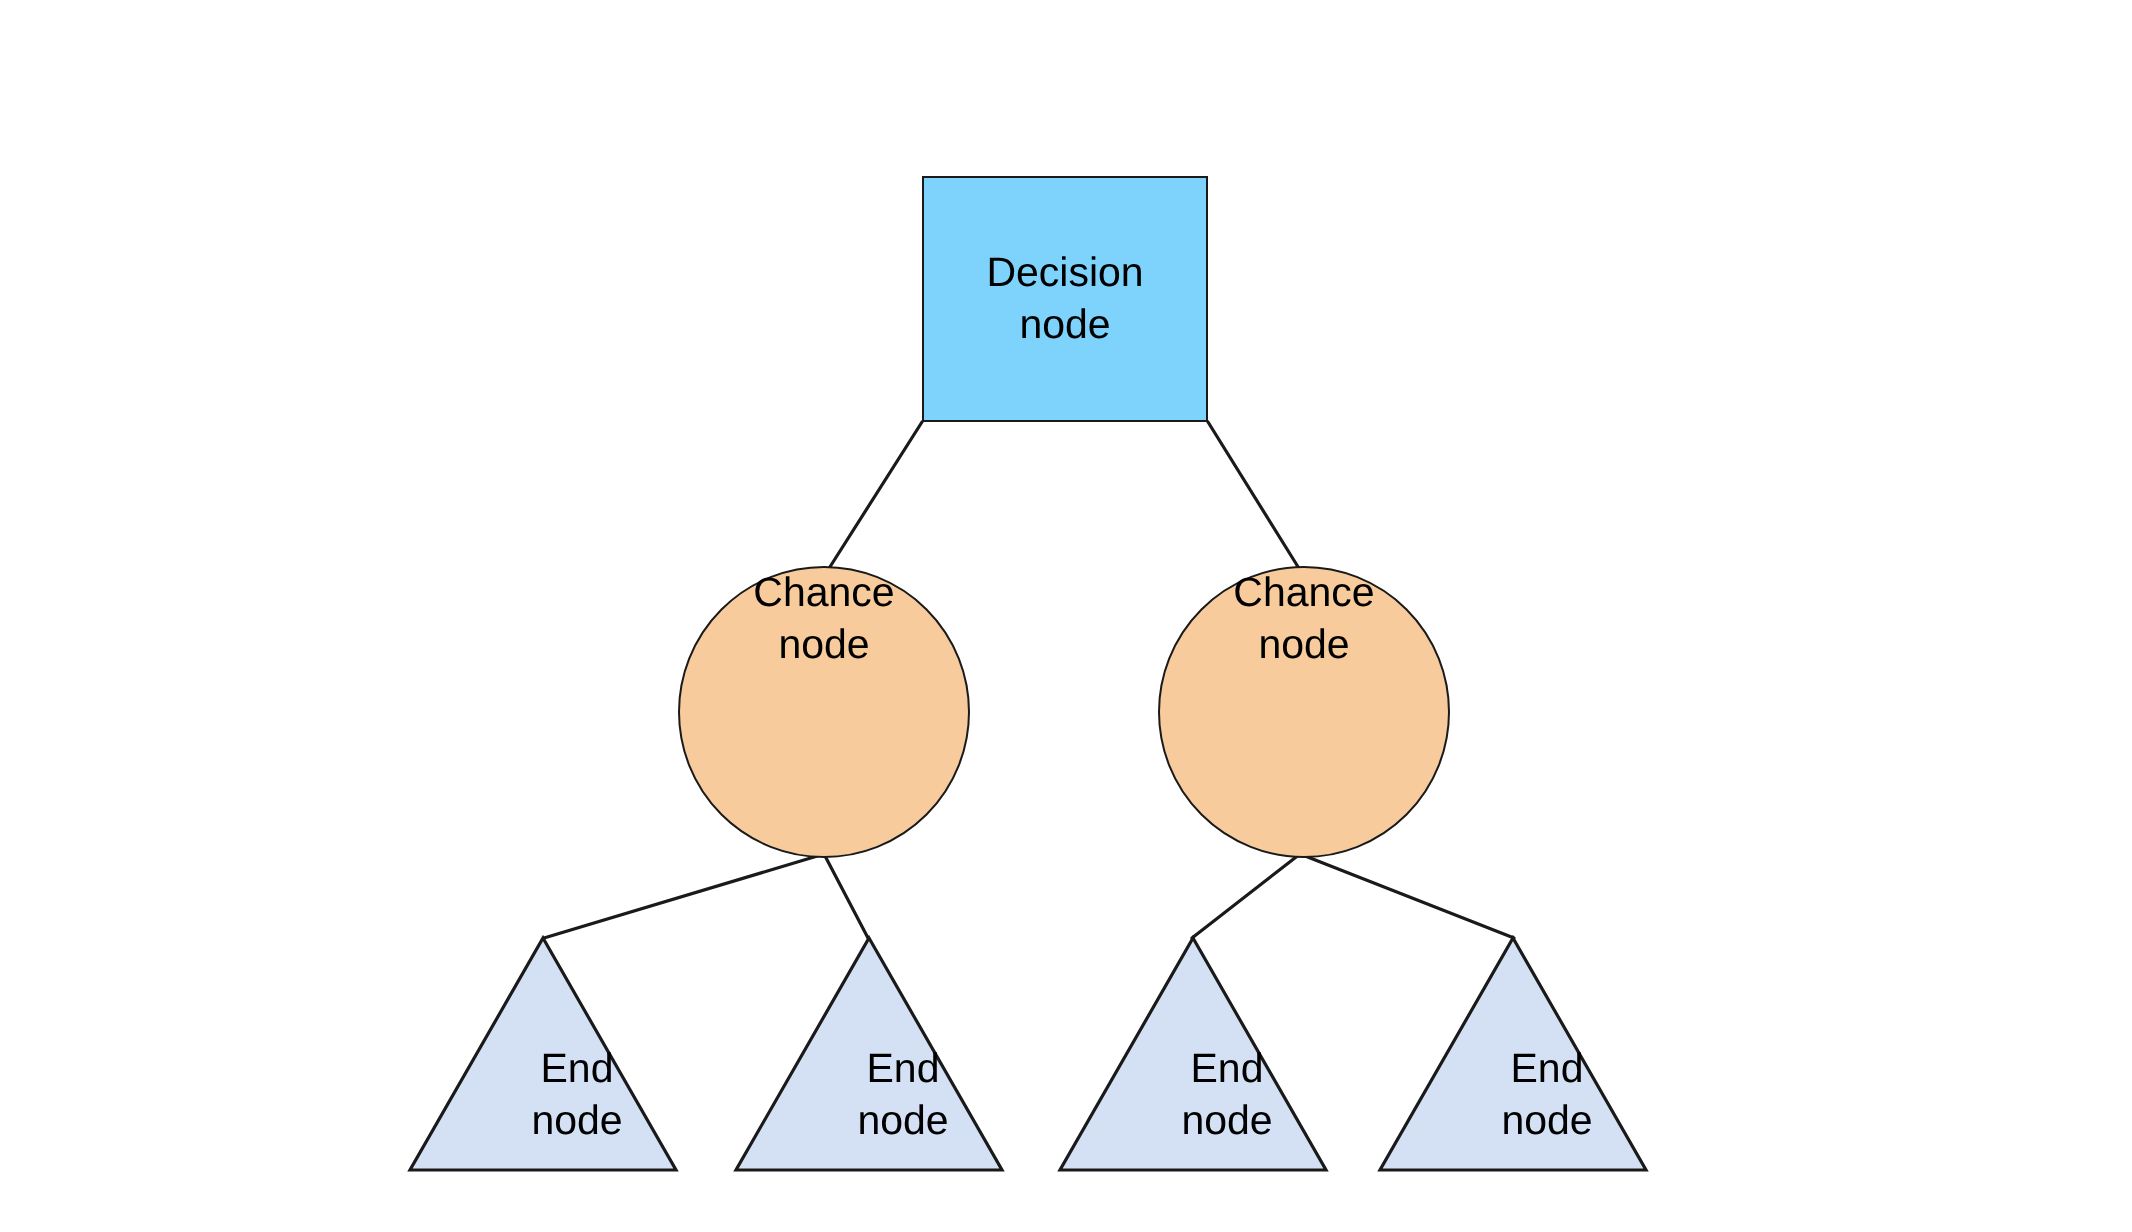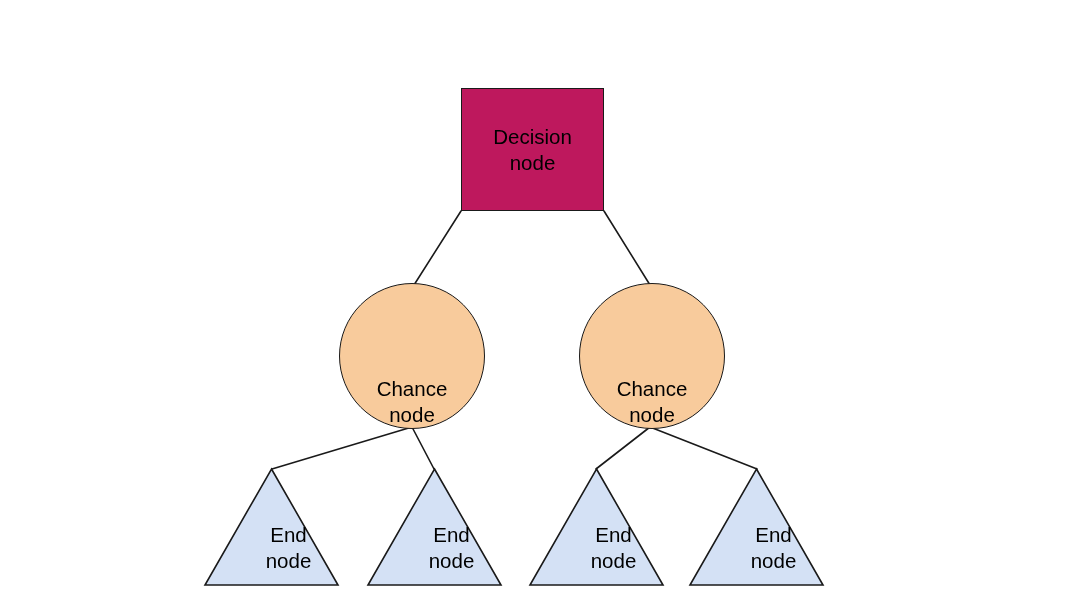--- a/index.html
+++ b/index.html
@@ -29,35 +29,35 @@
   .node {
     position: absolute;
     box-sizing: border-box;
   }
   
   .decision-node {
     left: 461px;
     top: 88px;
     width: 143px;
     height: 123px;
-    background: #be185d;
+    background: #7dd3fc;
     border: 1.6px solid #1a1a1a;
     display: flex;
     align-items: center;
     justify-content: center;
   }
   
   .chance-node {
     width: 146px;
     height: 146px;
     border-radius: 50%;
     background: #F8CB9C;
     border: 1.6px solid #1a1a1a;
     display: flex;
-    align-items: flex-end;
+    align-items: flex-start;
     justify-content: center;
     top: 283px;
   }
   .chance-node.c1 { left: 339px; }
   .chance-node.c2 { left: 579px; }
 
   
   .end-node {
     top: 466px;
     width: 137px;

